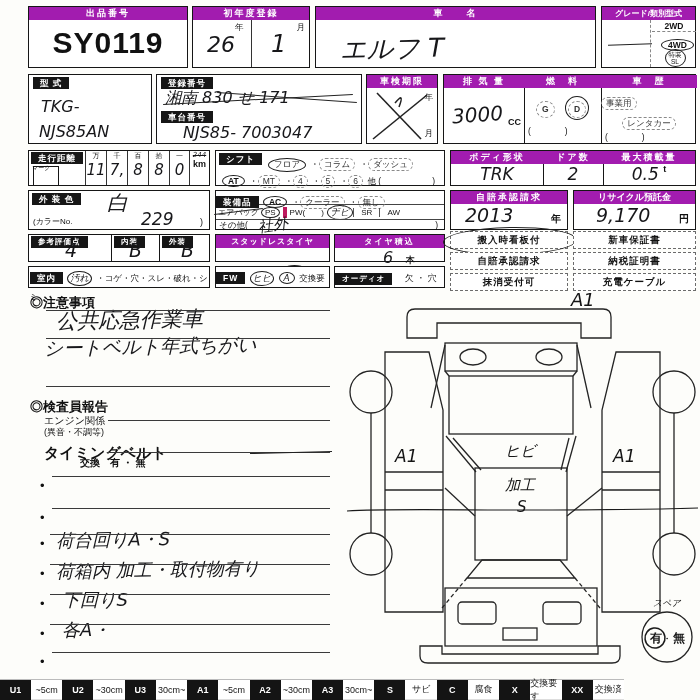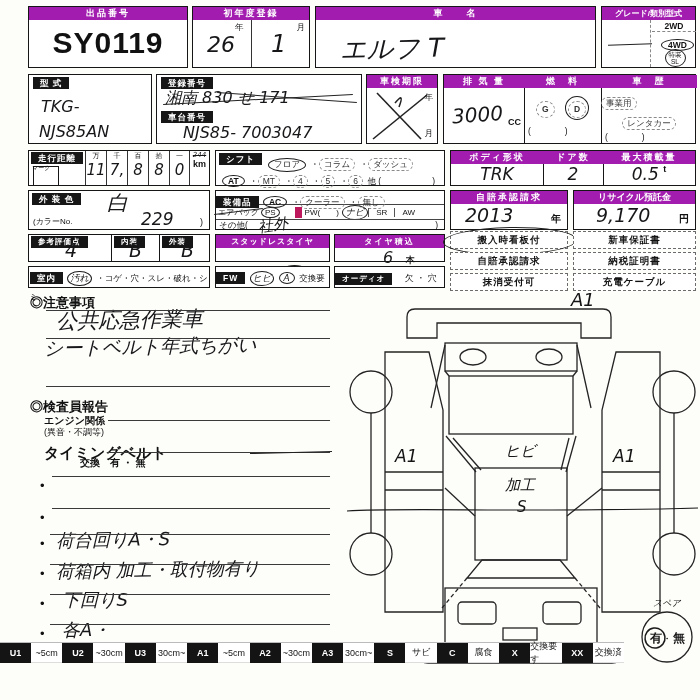--- a/index.html
+++ b/index.html
@@ -10,21 +10,21 @@
   .hand{font-style:italic;color:#17171a;font-family:"DejaVu Sans",sans-serif;white-space:nowrap}
   .pill{display:inline-block;border:1.2px dashed #8a8a8a;border-radius:8px;padding:0 4px;font-size:8.5px;line-height:11px;color:#333;white-space:nowrap}
   .oval{display:inline-block;border:1.6px solid #1d1d1d;border-radius:50%;padding:0 5px;white-space:nowrap}
   .u{position:absolute;border-bottom:1.3px solid #3a3a3a}
   .abs{position:absolute}
   .sm{font-size:8.5px}
   .docbox{position:absolute;border:1.4px dashed #6b6b6b;text-align:center;font-weight:bold;font-size:9.5px;line-height:16px;background:#fff;box-sizing:border-box;letter-spacing:1px}
   .strike{position:relative;display:inline-block}
   .strike::after{content:"";position:absolute;left:-2px;right:-2px;top:45%;border-top:1.4px solid #222;transform:rotate(-7deg)}
   .cell{box-sizing:border-box}
-  .legendbar{position:absolute;left:0;top:642px;width:624px;height:20px;display:flex;align-items:stretch;background:#fff;border-top:1px solid #bbb}
+  .legendbar{position:absolute;left:0;top:679px;width:624px;height:20px;display:flex;align-items:stretch;background:#fff;border-top:1px solid #bbb}
   .lg-code{background:#141414;color:#fff;font-size:9px;font-weight:bold;display:flex;align-items:center;justify-content:center;min-width:27px;padding:0 2px}
   .lg-desc{background:#fff;color:#141414;font-size:9px;display:flex;align-items:center;justify-content:center;flex:1;border-bottom:1px solid #ddd}
   svg text{font-family:"DejaVu Sans",sans-serif}
 </style>
 </head>
 <body>
 
 <div id="sheet">
 
   <div class="box" style="left:28px;top:6px;width:160px;height:62px">
@@ -193,21 +193,21 @@
   </div>
 
   <div class="box" style="left:215px;top:190px;width:230px;height:40px">
     <div style="height:13px;white-space:nowrap"><span class="tag">装備品</span>
       <span class="oval" style="font-size:8.5px;font-weight:bold">AC</span>
       <span class="sm">・</span><span class="pill">クーラー</span>
       <span class="sm">・</span><span class="pill">無し</span></div>
     <div style="height:14px;display:flex;align-items:center;border-top:1px solid #444;font-size:8px;white-space:nowrap">
       <span class="strike" style="padding:0 2px">エアバッグ</span>
       <span class="oval" style="font-size:8px;padding:0 3px">PS</span>
-      <span style="border-left:7px solid #be185d;padding:0 3px;margin-left:15px">PW(　　)</span>
+      <span style="border-left:4px solid #be185d;padding:0 3px;margin-left:3px">PW(　　)</span>
       <span class="oval hand" style="font-size:9px;padding:0 3px">ナビ</span>
       <span style="border-left:1px solid #555;padding:0 7px">SR</span>
       <span style="border-left:1px solid #555;padding:0 7px">AW</span>
     </div>
     <div style="height:13px;border-top:1px solid #444;font-size:8.5px;position:relative">
       <span style="margin-left:3px">その他(</span>
       <span class="hand abs" style="left:42px;top:-4px;font-size:15px;transform:rotate(-8deg)">社外</span>
       <span class="abs" style="right:6px">)</span>
     </div>
   </div>
@@ -275,21 +275,21 @@
   </div>
 
   <div class="abs" style="left:30px;top:294px;font-size:13px;font-weight:bold">◎注意事項</div>
   <div class="hand abs" style="left:56px;top:306px;font-size:21px;transform:rotate(-1deg)">公共応急作業車</div>
   <div class="u" style="left:46px;top:310px;width:284px"></div>
   <div class="hand abs" style="left:44px;top:334px;font-size:19px;transform:rotate(-1deg)">シートベルト年式ちがい</div>
   <div class="u" style="left:46px;top:338px;width:284px"></div>
   <div class="u" style="left:46px;top:386px;width:284px"></div>
 
   <div class="abs" style="left:30px;top:398px;font-size:13px;font-weight:bold">◎検査員報告</div>
-  <div class="abs" style="left:44px;top:414px;font-size:10px;font-weight:bold">エンジン関係</div>
+  <div class="abs" style="left:44px;top:414px;font-size:10px;font-weight:normal">エンジン関係</div>
   <div class="abs" style="left:44px;top:426px;font-size:9px;font-weight:normal">(異音・不調等)</div>
   <div class="u" style="left:108px;top:420px;width:222px"></div>
   <div class="abs" style="left:44px;top:444px;font-size:15px;font-weight:bold">タイミングベルト</div>
   <div class="abs" style="left:80px;top:456px;font-size:10px;font-weight:bold">交換　有 ・ 無</div>
   <div class="u" style="left:108px;top:452px;width:222px"></div>
   <div class="abs" style="left:250px;top:452px;width:82px;border-top:1.6px solid #222;transform:rotate(-1.5deg)"></div>
 
   <div class="abs" style="left:40px;top:478px;font-size:13px">•</div>
   <div class="u" style="left:52px;top:476px;width:278px"></div>
   <div class="abs" style="left:40px;top:510px;font-size:13px">•</div>

